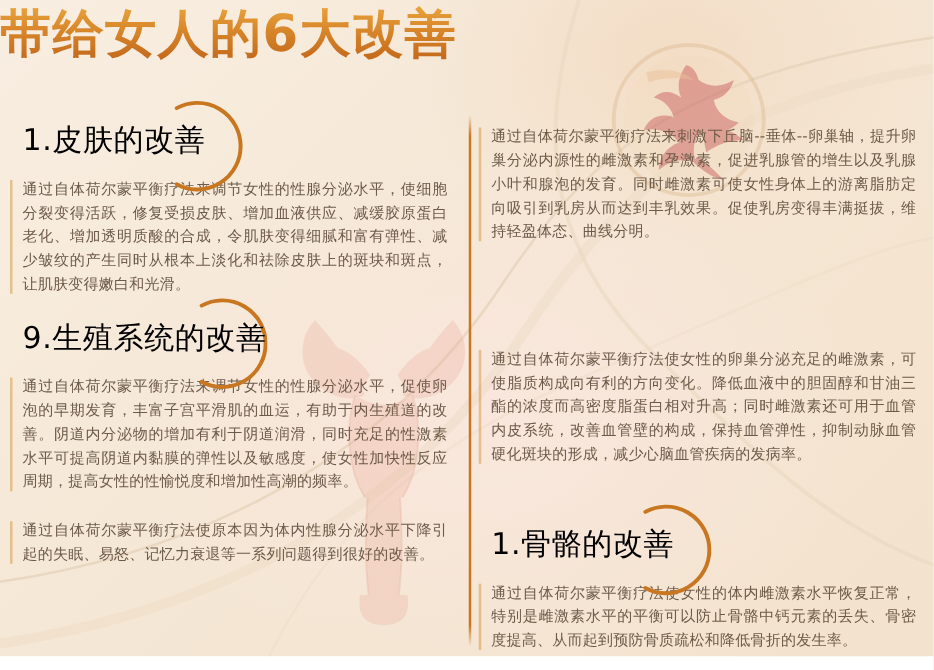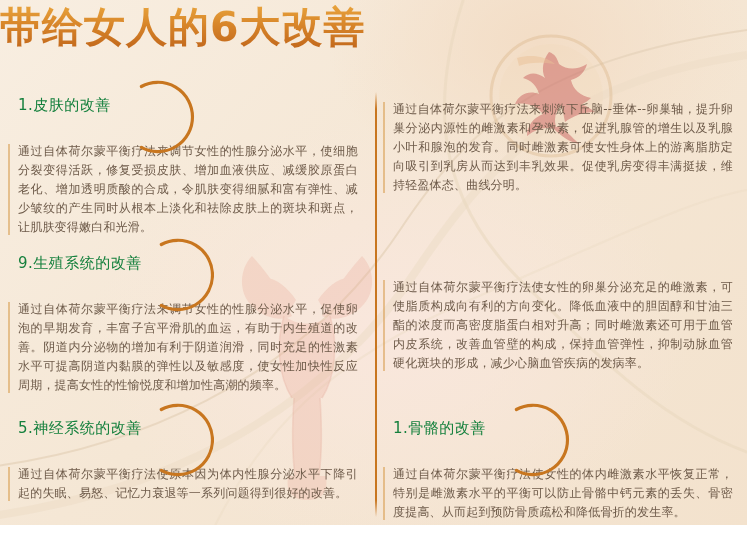--- a/index.html
+++ b/index.html
@@ -115,23 +115,23 @@
   .section { position: absolute; width: 366px; }
 
   .heading {
     position: relative;
     height: 50px;
   }
   .heading-text {
     position: absolute;
     left: 14px;
     top: 4px;
-    font-size: 15px;
+    font-size: 24px;
     font-weight: normal;
-    color: #15803d;
+    color: #000000;
     letter-spacing: .5px;
     white-space: nowrap;
     z-index: 2;
   }
   .heading-arc {
     position: absolute;
     left: 0;
     top: -16px;
     width: 210px;
     height: 78px;
@@ -252,28 +252,20 @@
           </div>
           <div class="heading-text">9.生殖系统的改善</div>
         </div>
         <div class="body-block">
           <div class="accent-bar"></div>
           <p class="body-text">通过自体荷尔蒙平衡疗法来调节女性的性腺分泌水平，促使卵泡的早期发育，丰富子宫平滑肌的血运，有助于内生殖道的改善。阴道内分泌物的增加有利于阴道润滑，同时充足的性激素水平可提高阴道内黏膜的弹性以及敏感度，使女性加快性反应周期，提高女性的性愉悦度和增加性高潮的频率。</p>
         </div>
       </div>
 
       <div class="section" style="top:415px;">
-        <div class="heading">
-          <div class="heading-arc">
-            <svg viewBox="0 0 210 78">
-              <path d="M 26 10 A 33 33 0 1 1 26 68" fill="none" stroke="#c8761f" stroke-width="3" stroke-linecap="round" transform="translate(130,0) scale(1.05)"></path>
-            </svg>
-          </div>
-          <div class="heading-text">5.神经系统的改善</div>
-        </div>
         <div class="body-block">
           <div class="accent-bar"></div>
           <p class="body-text">通过自体荷尔蒙平衡疗法使原本因为体内性腺分泌水平下降引起的失眠、易怒、记忆力衰退等一系列问题得到很好的改善。</p>
         </div>
       </div>
 
     </div>
 
     <div class="col col-right">
 

